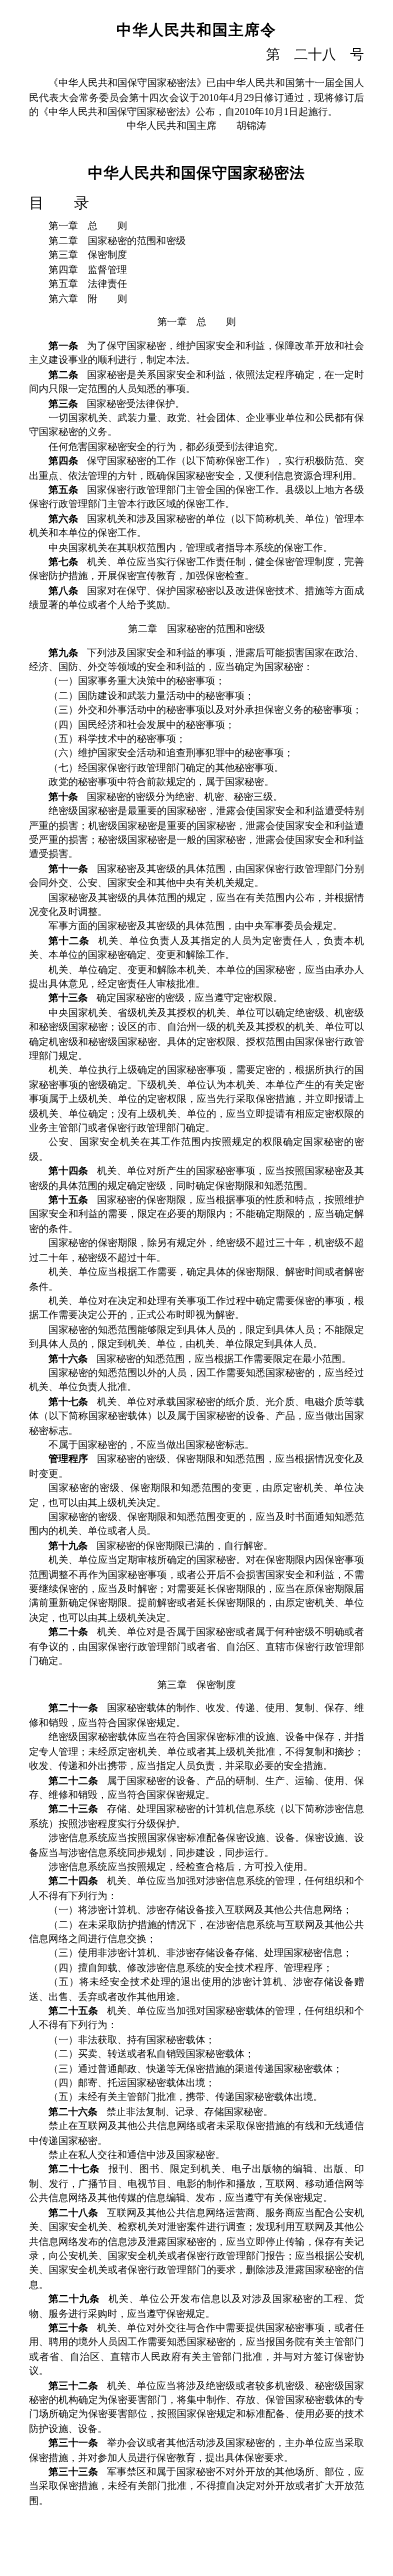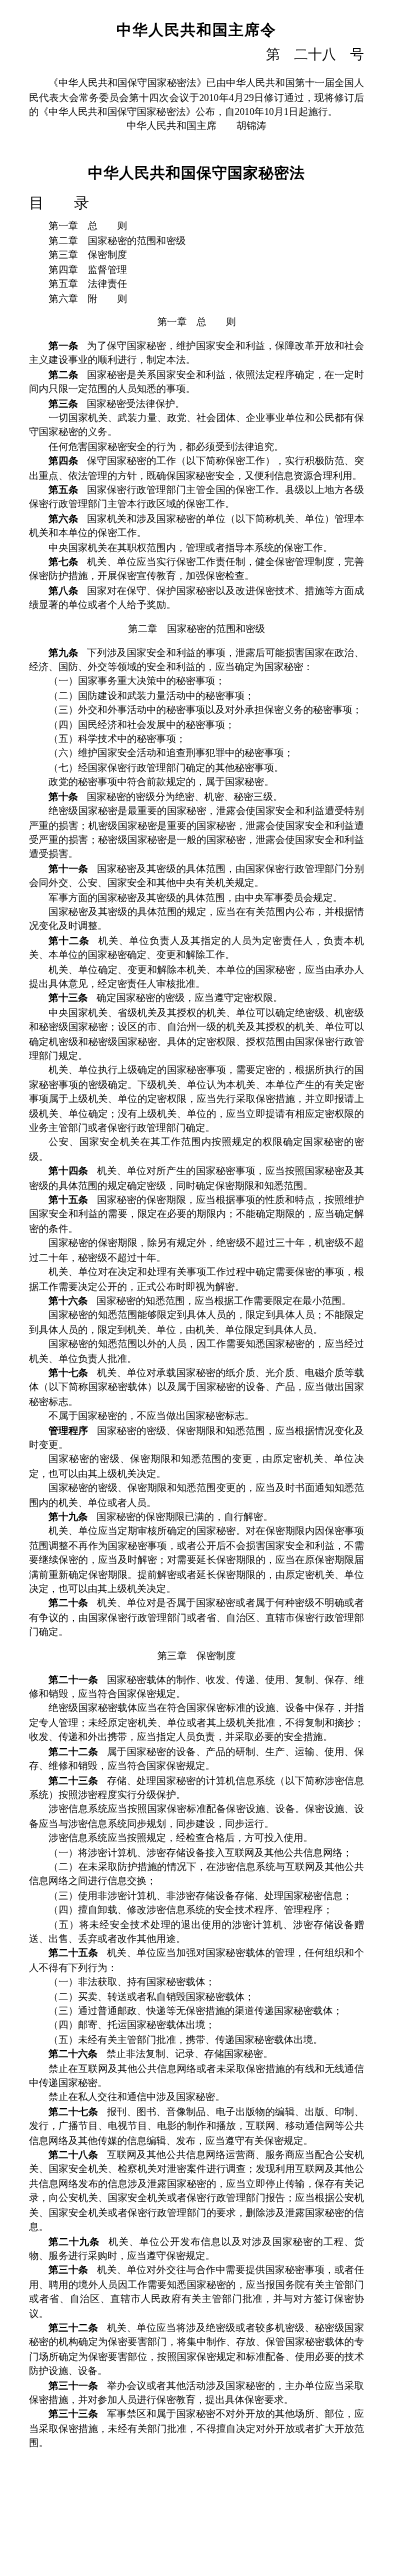--- a/index.html
+++ b/index.html
@@ -107,65 +107,67 @@
       <p class="para">（二）国防建设和武装力量活动中的秘密事项；</p>
       <p class="para">（三）外交和外事活动中的秘密事项以及对外承担保密义务的秘密事项；</p>
       <p class="para">（四）国民经济和社会发展中的秘密事项；</p>
       <p class="para">（五）科学技术中的秘密事项；</p>
       <p class="para">（六）维护国家安全活动和追查刑事犯罪中的秘密事项；</p>
       <p class="para">（七）经国家保密行政管理部门确定的其他秘密事项。</p>
       <p class="para">政党的秘密事项中符合前款规定的，属于国家秘密。</p>
       <p class="para"><span class="lbl">第十条</span><span>国家秘密的密级分为绝密、机密、秘密三级。</span></p>
       <p class="para">绝密级国家秘密是最重要的国家秘密，泄露会使国家安全和利益遭受特别严重的损害；机密级国家秘密是重要的国家秘密，泄露会使国家安全和利益遭受严重的损害；秘密级国家秘密是一般的国家秘密，泄露会使国家安全和利益遭受损害。</p>
       <p class="para"><span class="lbl">第十一条</span><span>国家秘密及其密级的具体范围，由国家保密行政管理部门分别会同外交、公安、国家安全和其他中央有关机关规定。</span></p>
+      <p class="para">国家秘密及其密级的具体范围的规定，应当在有关范围内公布，并根据情况变化及时调整。</p>
       <p class="para">军事方面的国家秘密及其密级的具体范围，由中央军事委员会规定。</p>
-      <p class="para">国家秘密及其密级的具体范围的规定，应当在有关范围内公布，并根据情况变化及时调整。</p>
       <p class="para"><span class="lbl">第十二条</span><span>机关、单位负责人及其指定的人员为定密责任人，负责本机关、本单位的国家秘密确定、变更和解除工作。</span></p>
       <p class="para">机关、单位确定、变更和解除本机关、本单位的国家秘密，应当由承办人提出具体意见，经定密责任人审核批准。</p>
       <p class="para"><span class="lbl">第十三条</span><span>确定国家秘密的密级，应当遵守定密权限。</span></p>
       <p class="para">中央国家机关、省级机关及其授权的机关、单位可以确定绝密级、机密级和秘密级国家秘密；设区的市、自治州一级的机关及其授权的机关、单位可以确定机密级和秘密级国家秘密。具体的定密权限、授权范围由国家保密行政管理部门规定。</p>
       <p class="para">机关、单位执行上级确定的国家秘密事项，需要定密的，根据所执行的国家秘密事项的密级确定。下级机关、单位认为本机关、本单位产生的有关定密事项属于上级机关、单位的定密权限，应当先行采取保密措施，并立即报请上级机关、单位确定；没有上级机关、单位的，应当立即提请有相应定密权限的业务主管部门或者保密行政管理部门确定。</p>
       <p class="para">公安、国家安全机关在其工作范围内按照规定的权限确定国家秘密的密级。</p>
       <p class="para"><span class="lbl">第十四条</span><span>机关、单位对所产生的国家秘密事项，应当按照国家秘密及其密级的具体范围的规定确定密级，同时确定保密期限和知悉范围。</span></p>
       <p class="para"><span class="lbl">第十五条</span><span>国家秘密的保密期限，应当根据事项的性质和特点，按照维护国家安全和利益的需要，限定在必要的期限内；不能确定期限的，应当确定解密的条件。</span></p>
       <p class="para">国家秘密的保密期限，除另有规定外，绝密级不超过三十年，机密级不超过二十年，秘密级不超过十年。</p>
+      <p class="para">机关、单位应当根据工作需要，确定具体的保密期限、解密时间或者解密条件。</p>
       <p class="para">机关、单位对在决定和处理有关事项工作过程中确定需要保密的事项，根据工作需要决定公开的，正式公布时即视为解密。</p>
+      <p class="para">国家秘密的知悉范围能够限定到具体人员的，限定到具体人员；不能限定到具体人员的，限定到机关、单位，由机关、单位限定到具体人员。</p>
       <p class="para"><span class="lbl">第十六条</span><span>国家秘密的知悉范围，应当根据工作需要限定在最小范围。</span></p>
-      <p class="para">国家秘密的知悉范围能够限定到具体人员的，限定到具体人员；不能限定到具体人员的，限定到机关、单位，由机关、单位限定到具体人员。</p>
       <p class="para">国家秘密的知悉范围以外的人员，因工作需要知悉国家秘密的，应当经过机关、单位负责人批准。</p>
       <p class="para"><span class="lbl">第十七条</span><span>机关、单位对承载国家秘密的纸介质、光介质、电磁介质等载体（以下简称国家秘密载体）以及属于国家秘密的设备、产品，应当做出国家秘密标志。</span></p>
       <p class="para">不属于国家秘密的，不应当做出国家秘密标志。</p>
       <p class="para"><span class="lbl">管理程序</span><span>国家秘密的密级、保密期限和知悉范围，应当根据情况变化及时变更。</span></p>
       <p class="para">国家秘密的密级、保密期限和知悉范围的变更，由原定密机关、单位决定，也可以由其上级机关决定。</p>
       <p class="para">国家秘密的密级、保密期限和知悉范围变更的，应当及时书面通知知悉范围内的机关、单位或者人员。</p>
       <p class="para"><span class="lbl">第十九条</span><span>国家秘密的保密期限已满的，自行解密。</span></p>
       <p class="para">机关、单位应当定期审核所确定的国家秘密。对在保密期限内因保密事项范围调整不再作为国家秘密事项，或者公开后不会损害国家安全和利益，不需要继续保密的，应当及时解密；对需要延长保密期限的，应当在原保密期限届满前重新确定保密期限。提前解密或者延长保密期限的，由原定密机关、单位决定，也可以由其上级机关决定。</p>
       <p class="para"><span class="lbl">第二十条</span><span>机关、单位对是否属于国家秘密或者属于何种密级不明确或者有争议的，由国家保密行政管理部门或者省、自治区、直辖市保密行政管理部门确定。</span></p>
       <h2 class="chapter">第三章　保密制度</h2>
       <p class="para"><span class="lbl">第二十一条</span><span>国家秘密载体的制作、收发、传递、使用、复制、保存、维修和销毁，应当符合国家保密规定。</span></p>
       <p class="para">绝密级国家秘密载体应当在符合国家保密标准的设施、设备中保存，并指定专人管理；未经原定密机关、单位或者其上级机关批准，不得复制和摘抄；收发、传递和外出携带，应当指定人员负责，并采取必要的安全措施。</p>
       <p class="para"><span class="lbl">第二十二条</span><span>属于国家秘密的设备、产品的研制、生产、运输、使用、保存、维修和销毁，应当符合国家保密规定。</span></p>
       <p class="para"><span class="lbl">第二十三条</span><span>存储、处理国家秘密的计算机信息系统（以下简称涉密信息系统）按照涉密程度实行分级保护。</span></p>
       <p class="para">涉密信息系统应当按照国家保密标准配备保密设施、设备。保密设施、设备应当与涉密信息系统同步规划，同步建设，同步运行。</p>
       <p class="para">涉密信息系统应当按照规定，经检查合格后，方可投入使用。</p>
+      <p class="para"><span class="lbl">第二十四条</span><span>机关、单位应当加强对涉密信息系统的管理，任何组织和个人不得有下列行为：</span></p>
       <p class="para">（一）将涉密计算机、涉密存储设备接入互联网及其他公共信息网络；</p>
       <p class="para">（二）在未采取防护措施的情况下，在涉密信息系统与互联网及其他公共信息网络之间进行信息交换；</p>
       <p class="para">（三）使用非涉密计算机、非涉密存储设备存储、处理国家秘密信息；</p>
       <p class="para">（四）擅自卸载、修改涉密信息系统的安全技术程序、管理程序；</p>
       <p class="para">（五）将未经安全技术处理的退出使用的涉密计算机、涉密存储设备赠送、出售、丢弃或者改作其他用途。</p>
       <p class="para"><span class="lbl">第二十五条</span><span>机关、单位应当加强对国家秘密载体的管理，任何组织和个人不得有下列行为：</span></p>
       <p class="para">（一）非法获取、持有国家秘密载体；</p>
       <p class="para">（二）买卖、转送或者私自销毁国家秘密载体；</p>
       <p class="para">（三）通过普通邮政、快递等无保密措施的渠道传递国家秘密载体；</p>
       <p class="para">（四）邮寄、托运国家秘密载体出境；</p>
       <p class="para">（五）未经有关主管部门批准，携带、传递国家秘密载体出境。</p>
       <p class="para"><span class="lbl">第二十六条</span><span>禁止非法复制、记录、存储国家秘密。</span></p>
       <p class="para">禁止在互联网及其他公共信息网络或者未采取保密措施的有线和无线通信中传递国家秘密。</p>
       <p class="para">禁止在私人交往和通信中涉及国家秘密。</p>
-      <p class="para"><span class="lbl">第二十七条</span><span>报刊、图书、音像制品、电子出版物的编辑、出版、印制、发行，广播节目、电视节目、电影的制作和播放，互联网、移动通信网等公共信息网络及其他传媒的信息编辑、发布，应当遵守有关保密规定。</span></p>
+      <p class="para"><span class="lbl">第二十七条</span><span>报刊、图书、限定到机关、电子出版物的编辑、出版、印制、发行，广播节目、电视节目、电影的制作和播放，互联网、移动通信网等公共信息网络及其他传媒的信息编辑、发布，应当遵守有关保密规定。</span></p>
       <p class="para"><span class="lbl">第二十八条</span><span>互联网及其他公共信息网络运营商、服务商应当配合公安机关、国家安全机关、检察机关对泄密案件进行调查；发现利用互联网及其他公共信息网络发布的信息涉及泄露国家秘密的，应当立即停止传输，保存有关记录，向公安机关、国家安全机关或者保密行政管理部门报告；应当根据公安机关、国家安全机关或者保密行政管理部门的要求，删除涉及泄露国家秘密的信息。</span></p>
       <p class="para"><span class="lbl">第二十九条</span><span>机关、单位公开发布信息以及对涉及国家秘密的工程、货物、服务进行采购时，应当遵守保密规定。</span></p>
       <p class="para"><span class="lbl">第三十条</span><span>机关、单位对外交往与合作中需要提供国家秘密事项，或者任用、聘用的境外人员因工作需要知悉国家秘密的，应当报国务院有关主管部门或者省、自治区、直辖市人民政府有关主管部门批准，并与对方签订保密协议。</span></p>
       <p class="para"><span class="lbl">第三十二条</span><span>机关、单位应当将涉及绝密级或者较多机密级、秘密级国家秘密的机构确定为保密要害部门，将集中制作、存放、保管国家秘密载体的专门场所确定为保密要害部位，按照国家保密规定和标准配备、使用必要的技术防护设施、设备。</span></p>
       <p class="para"><span class="lbl">第三十一条</span><span>举办会议或者其他活动涉及国家秘密的，主办单位应当采取保密措施，并对参加人员进行保密教育，提出具体保密要求。</span></p>
       <p class="para"><span class="lbl">第三十三条</span><span>军事禁区和属于国家秘密不对外开放的其他场所、部位，应当采取保密措施，未经有关部门批准，不得擅自决定对外开放或者扩大开放范围。</span></p>
     </div>
 </div>
 
 

